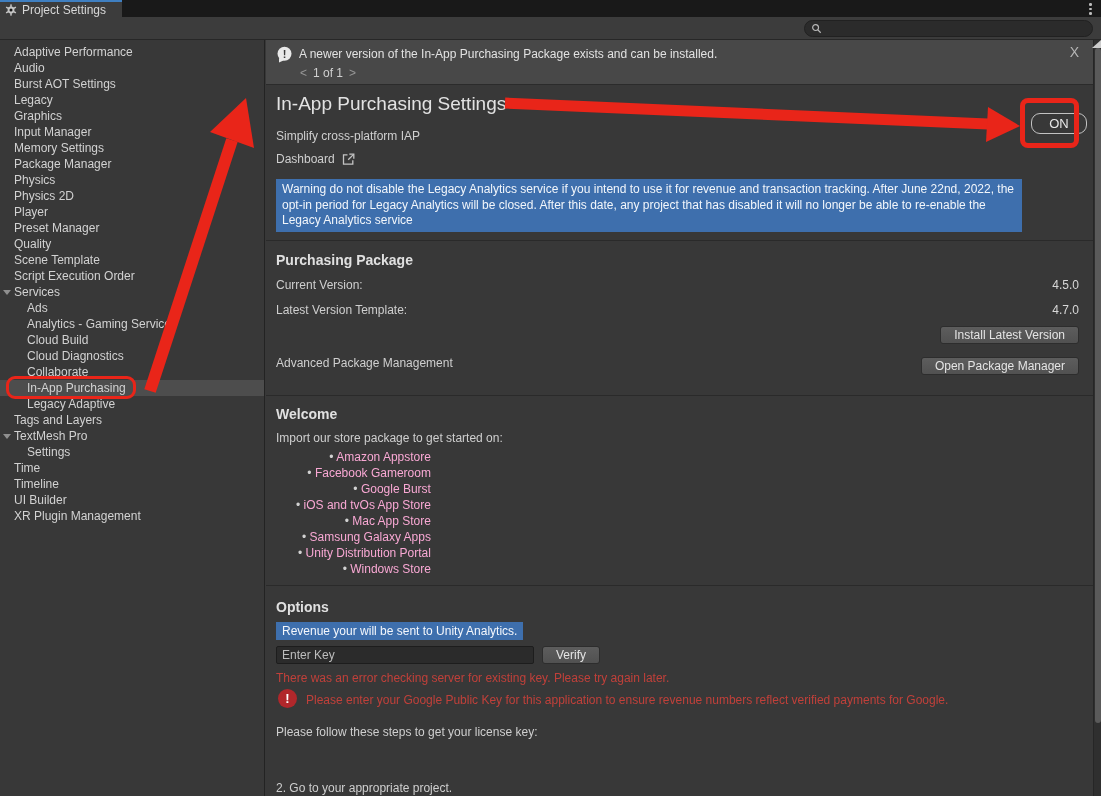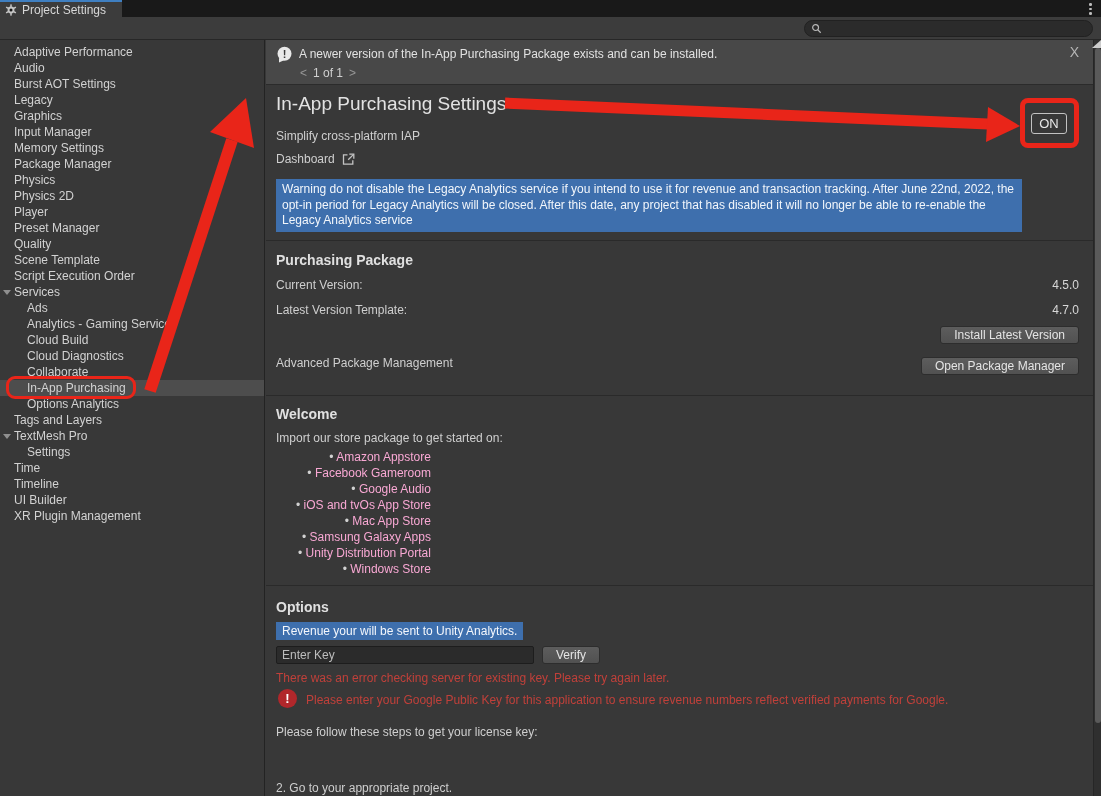--- a/index.html
+++ b/index.html
@@ -42,22 +42,22 @@
     border-top:5px solid #8f8f8f; }
   
   .main { position:absolute; left:266px; top:40px; width:827px; height:756px; background:#383838; }
   .notif { position:absolute; left:0; top:0; width:100%; height:45px;
     background:#484848; border-bottom:1px solid #2b2b2b; }
   .notif-msg { position:absolute; left:33px; top:7px; color:#e2e2e2; }
   .pager { position:absolute; left:34px; top:26px; color:#d0d0d0; display:flex; gap:6px; }
   .pager .chev { color:#979797; }
   .notif-close { position:absolute; right:14px; top:4px; color:#b5b5b5; font-size:14px; cursor:default; }
   .h1 { position:absolute; left:10px; top:53px; font-size:19px; color:#e2e2e2; }
-  .on-btn { position:absolute; left:765px; top:73px; width:36px; height:21px;
-    border:1px solid #c2c2c2; border-radius:3px; color:#e8e8e8; font-size:13px;
+  .on-btn { position:absolute; left:765px; top:73px; width:56px; height:21px;
+    border:1px solid #c2c2c2; border-radius:9px; color:#e8e8e8; font-size:13px;
     display:flex; align-items:center; justify-content:center; background:transparent; }
   .line1 { position:absolute; left:10px; top:89px; }
   .dash { position:absolute; left:10px; top:112px; display:flex; align-items:center; gap:7px; }
   .warnbox { position:absolute; left:10px; top:139px; width:746px;
     background:var(--warning_blue,#3e6fad); color:#f2f6fb; padding:3px 6px; line-height:1.3; }
   .divider { position:absolute; left:0; width:100%; height:1px; background:#2a2a2a; }
   .h2 { font-size:14px; font-weight:bold; color:#e0e0e0; position:absolute; left:10px; }
   .flabel { position:absolute; left:10px; color:#cfcfcf; }
   .fvalue { position:absolute; right:14px; color:#d8d8d8; }
   .ubtn {
@@ -153,21 +153,21 @@
       <div class="side-row ind0"><span class="lbl">Quality</span></div>
       <div class="side-row ind0"><span class="lbl">Scene Template</span></div>
       <div class="side-row ind0"><span class="lbl">Script Execution Order</span></div>
       <div class="side-row ind0"><span class="tri"></span><span class="lbl">Services</span></div>
       <div class="side-row ind1"><span class="lbl">Ads</span></div>
       <div class="side-row ind1"><span class="lbl">Analytics - Gaming Services</span></div>
       <div class="side-row ind1"><span class="lbl">Cloud Build</span></div>
       <div class="side-row ind1"><span class="lbl">Cloud Diagnostics</span></div>
       <div class="side-row ind1"><span class="lbl">Collaborate</span></div>
       <div class="side-row ind1 sel"><span class="lbl">In-App Purchasing</span></div>
-      <div class="side-row ind1"><span class="lbl">Options Analytics</span></div>
+      <div class="side-row ind1"><span class="lbl">Legacy Adaptive</span></div>
       <div class="side-row ind0"><span class="lbl">Tags and Layers</span></div>
       <div class="side-row ind0"><span class="tri"></span><span class="lbl">TextMesh Pro</span></div>
       <div class="side-row ind1"><span class="lbl">Settings</span></div>
       <div class="side-row ind0"><span class="lbl">Time</span></div>
       <div class="side-row ind0"><span class="lbl">Timeline</span></div>
       <div class="side-row ind0"><span class="lbl">UI Builder</span></div>
       <div class="side-row ind0"><span class="lbl">XR Plugin Management</span></div>
     </div>
 </div>
 
@@ -220,21 +220,21 @@
   <div class="flabel" style="top:316px">Advanced Package Management</div>
   <button class="ubtn" style="right:14px; top:317px;">Open Package Manager</button>
 
   <div class="divider" style="top:355px"></div>
 
   <div class="h2" style="top:366px">Welcome</div>
   <div class="flabel" style="top:391px">Import our store package to get started on:</div>
   <ul class="stores">
       <li>Amazon Appstore</li>
       <li>Facebook Gameroom</li>
-      <li>Google Audio</li>
+      <li>Google Burst</li>
       <li>iOS and tvOs App Store</li>
       <li>Mac App Store</li>
       <li>Samsung Galaxy Apps</li>
       <li>Unity Distribution Portal</li>
       <li>Windows Store</li>
     </ul>
 
   <div class="divider" style="top:545px"></div>
 
   <div class="h2" style="top:559px">Options</div>

